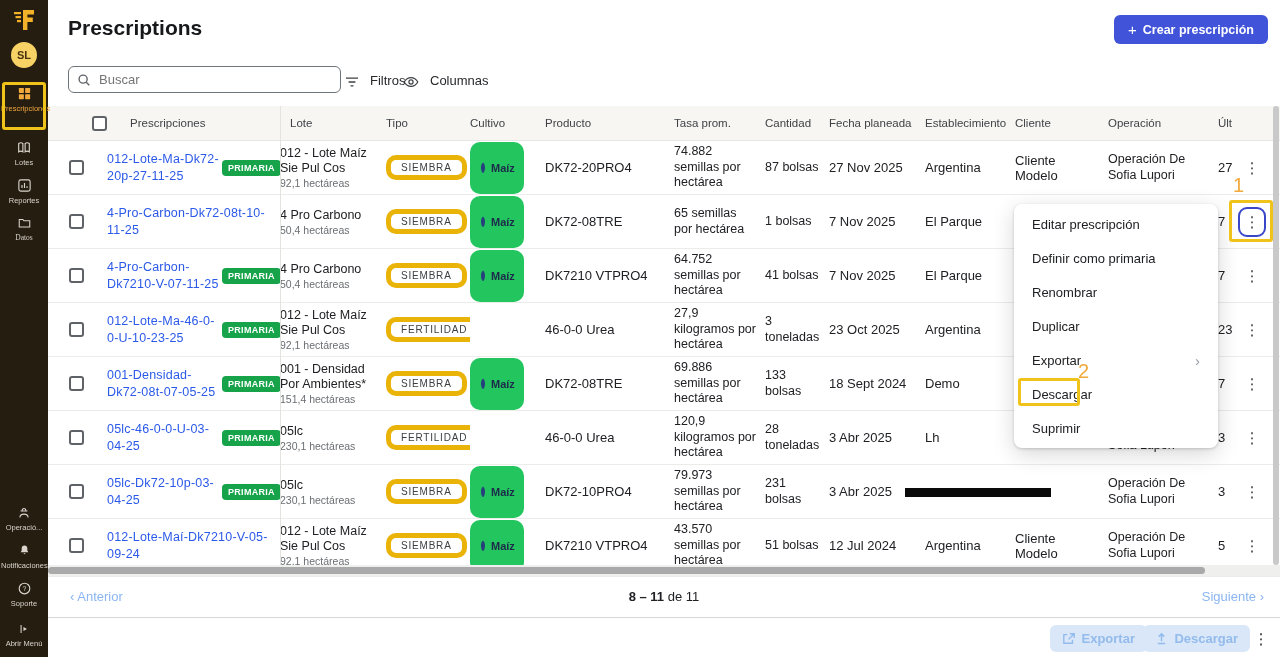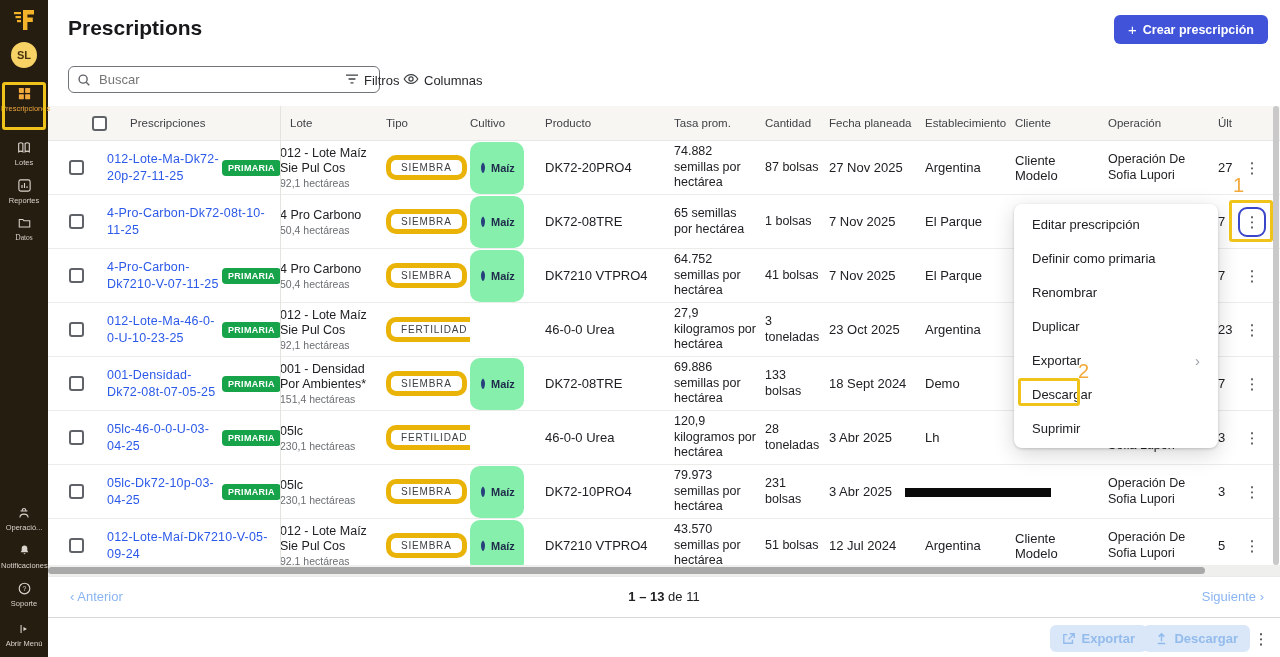--- a/index.html
+++ b/index.html
@@ -20,24 +20,24 @@
 
   
   #main { position:absolute; left:48px; top:0; width:1232px; height:657px; background:#fff; }
   .page-title { position:absolute; left:20px; top:16px; font-size:21px; font-weight:700; color:#17181a; }
   .create-btn { position:absolute; right:12px; top:15px; height:29px; padding:0 14px; border:none;
                 background:#4053d9; color:#fff; font-size:12.5px; font-weight:600; border-radius:6px;
                 display:flex; align-items:center; gap:6px; cursor:pointer; font-family:inherit; }
   .create-btn .plus { font-size:15px; font-weight:400; }
 
   .search-wrap { position:absolute; left:20px; top:66px; }
-  .search-input { width:312px; height:27px; border:1px solid #70757a; border-radius:6px;
+  .search-input { width:273px; height:27px; border:1px solid #70757a; border-radius:6px;
                   padding:0 8px 0 30px; font-size:13px; color:#3c4043; font-family:inherit; outline:none; }
   .search-icon { position:absolute; left:9px; top:7px; color:#5f6368; }
-  .tool-link { position:absolute; top:73px; display:flex; align-items:flex-start; gap:5px;
+  .tool-link { position:absolute; top:73px; display:flex; align-items:flex-end; gap:11px;
                font-size:13px; color:#27292c; cursor:pointer; }
   #filtros { left:297px; } #columnas { left:355px; }
 
   
   .thead { position:absolute; left:0; top:106px; width:1232px; height:35px; background:#f7f6f3;
            display:flex; align-items:center; font-size:11.5px; color:#3f4246;
            border-bottom:1px solid #e6e6e4; }
   .c0{flex:0 0 232px;} .c1{flex:0 0 106px;} .c2{flex:0 0 84px;} .c3{flex:0 0 75px;}
   .c4{flex:0 0 129px;} .c5{flex:0 0 91px;} .c6{flex:0 0 64px;} .c7{flex:0 0 96px;}
   .c8{flex:0 0 90px;} .c9{flex:0 0 93px;} .c10{flex:0 0 110px;} .c11{flex:0 0 20px;}
@@ -58,21 +58,21 @@
   .pname { margin-left:23px; color:#2b59e8; font-size:12.5px; letter-spacing:.2px;
            line-height:17px; text-decoration:none; max-width:173px; }
   .cell.c0.has-badge .pname { max-width:115px; }
   .badge { position:absolute; left:174px; top:50%; transform:translateY(-50%);
            background:#16a34a; color:#fff; font-size:9px; font-weight:700; letter-spacing:.3px;
            padding:3px 6px; border-radius:4px; display:inline-block; }
   .lote-name { font-size:12.5px; line-height:15px; }
   .lote-area { font-size:10.5px; color:#6a6e72; margin-top:1px; }
   .pill-tipo { display:inline-block; border:5px solid #eab308; border-radius:10px;
                padding:2px 10px; font-size:10px; letter-spacing:.8px; color:#3c4043; font-weight:500; }
-  .pill-cultivo { display:inline-flex; align-items:center; gap:4px; background:#86efac;
+  .pill-cultivo { display:inline-flex; align-items:center; gap:4px; background:#22c55e;
                   border-radius:10px; padding:20px 9px; font-size:11px; font-weight:700; color:#1e2a4a; }
   .wrap-sm { font-size:12.5px; line-height:15.5px; }
   .kebab { width:28px; height:30px; border:none; background:transparent; border-radius:9px;
            display:flex; align-items:center; justify-content:center; font-size:15px;
            color:#3c4043; cursor:pointer; letter-spacing:0; }
   .kebab.focused { border:2px solid #3a46c8; }
   .redaction { display:none; position:absolute; left:857px; top:23px; width:146px; height:9px;
                background:#0a0a0a; }
   .redaction.show { display:block; }
   .col-divider { position:absolute; left:232px; top:106px; width:1px; height:459px; background:#e3e3e0; }
@@ -577,21 +577,21 @@
     </div>
 
     <div class="col-divider"></div>
     <div class="vscroll"></div>
     <div class="hscroll-track">
       <div class="hscroll-thumb"></div>
     </div>
 
     <div class="pagination">
       <span class="pag-prev"><span>‹</span> <span>Anterior</span></span>
-      <span class="pag-center"><b>1 – 13</b> <span>de 11</span></span>
+      <span class="pag-center"><b>8 – 11</b> <span>de 11</span></span>
       <span class="pag-next"><span>Siguiente</span> <span>›</span></span>
     </div>
 
     <div class="footer">
       <button class="f-btn" id="f-export">
         <svg width="14" height="13" viewBox="0 0 16 15" fill="none" stroke="currentColor" stroke-width="1.6">
           <path d="M6 3H2v10h10V9M9 2h5v5M14 2L7.5 8.5"></path>
           </svg>
         <span>Exportar</span>
       </button>

